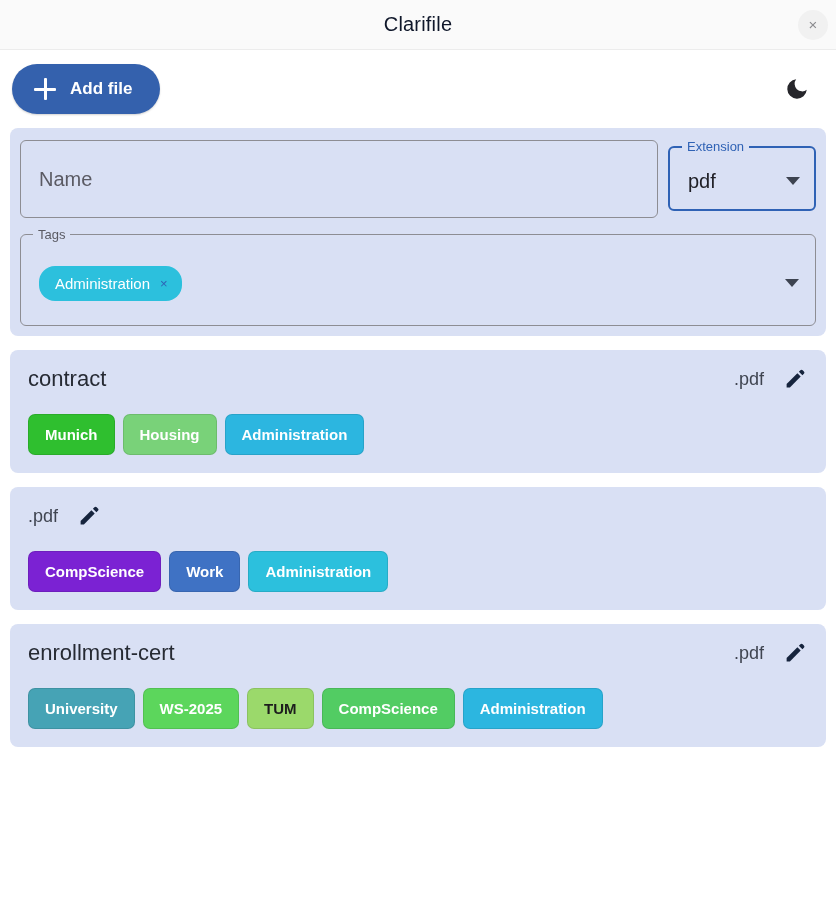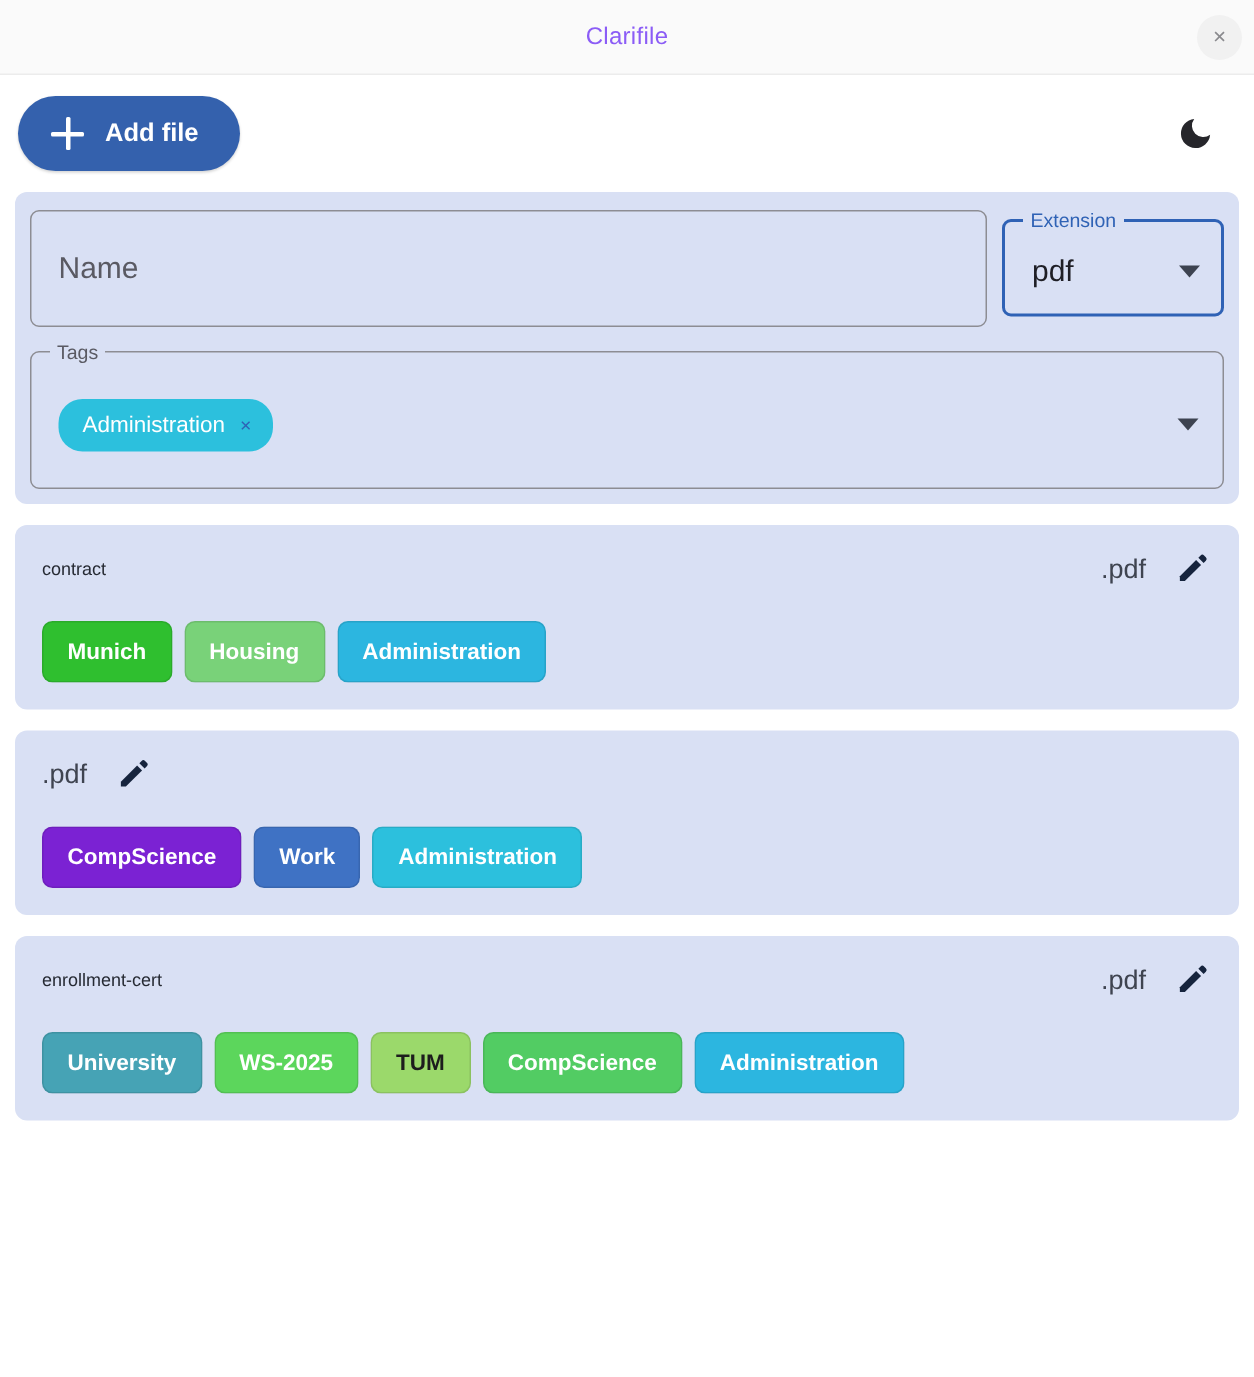--- a/index.html
+++ b/index.html
@@ -16,22 +16,22 @@
   .titlebar {
     position: relative;
     height: 50px;
     background: #fafafa;
     border-bottom: 1px solid #ececec;
     display: flex;
     align-items: center;
     justify-content: center;
   }
   .titlebar-title {
-    font-size: 16px;
-    color: #8b5cf6;
+    font-size: 20px;
+    color: #0f172a;
     letter-spacing: 0.2px;
   }
   .titlebar-close {
     position: absolute;
     right: 8px;
     top: 50%;
     transform: translateY(-50%);
     width: 30px;
     height: 30px;
     border-radius: 50%;
@@ -194,21 +194,21 @@
     padding: 16px 18px 18px 18px;
     margin-bottom: 14px;
   }
   .file-head {
     display: flex;
     align-items: center;
     justify-content: flex-start;
     margin-bottom: 22px;
   }
   .file-name {
-    font-size: 12px;
+    font-size: 22px;
     color: #262a33;
     flex: 1;
   }
   .file-ext {
     font-size: 18px;
     color: #3f4450;
     margin-right: 18px;
   }
   .edit-btn {
     background: transparent;

